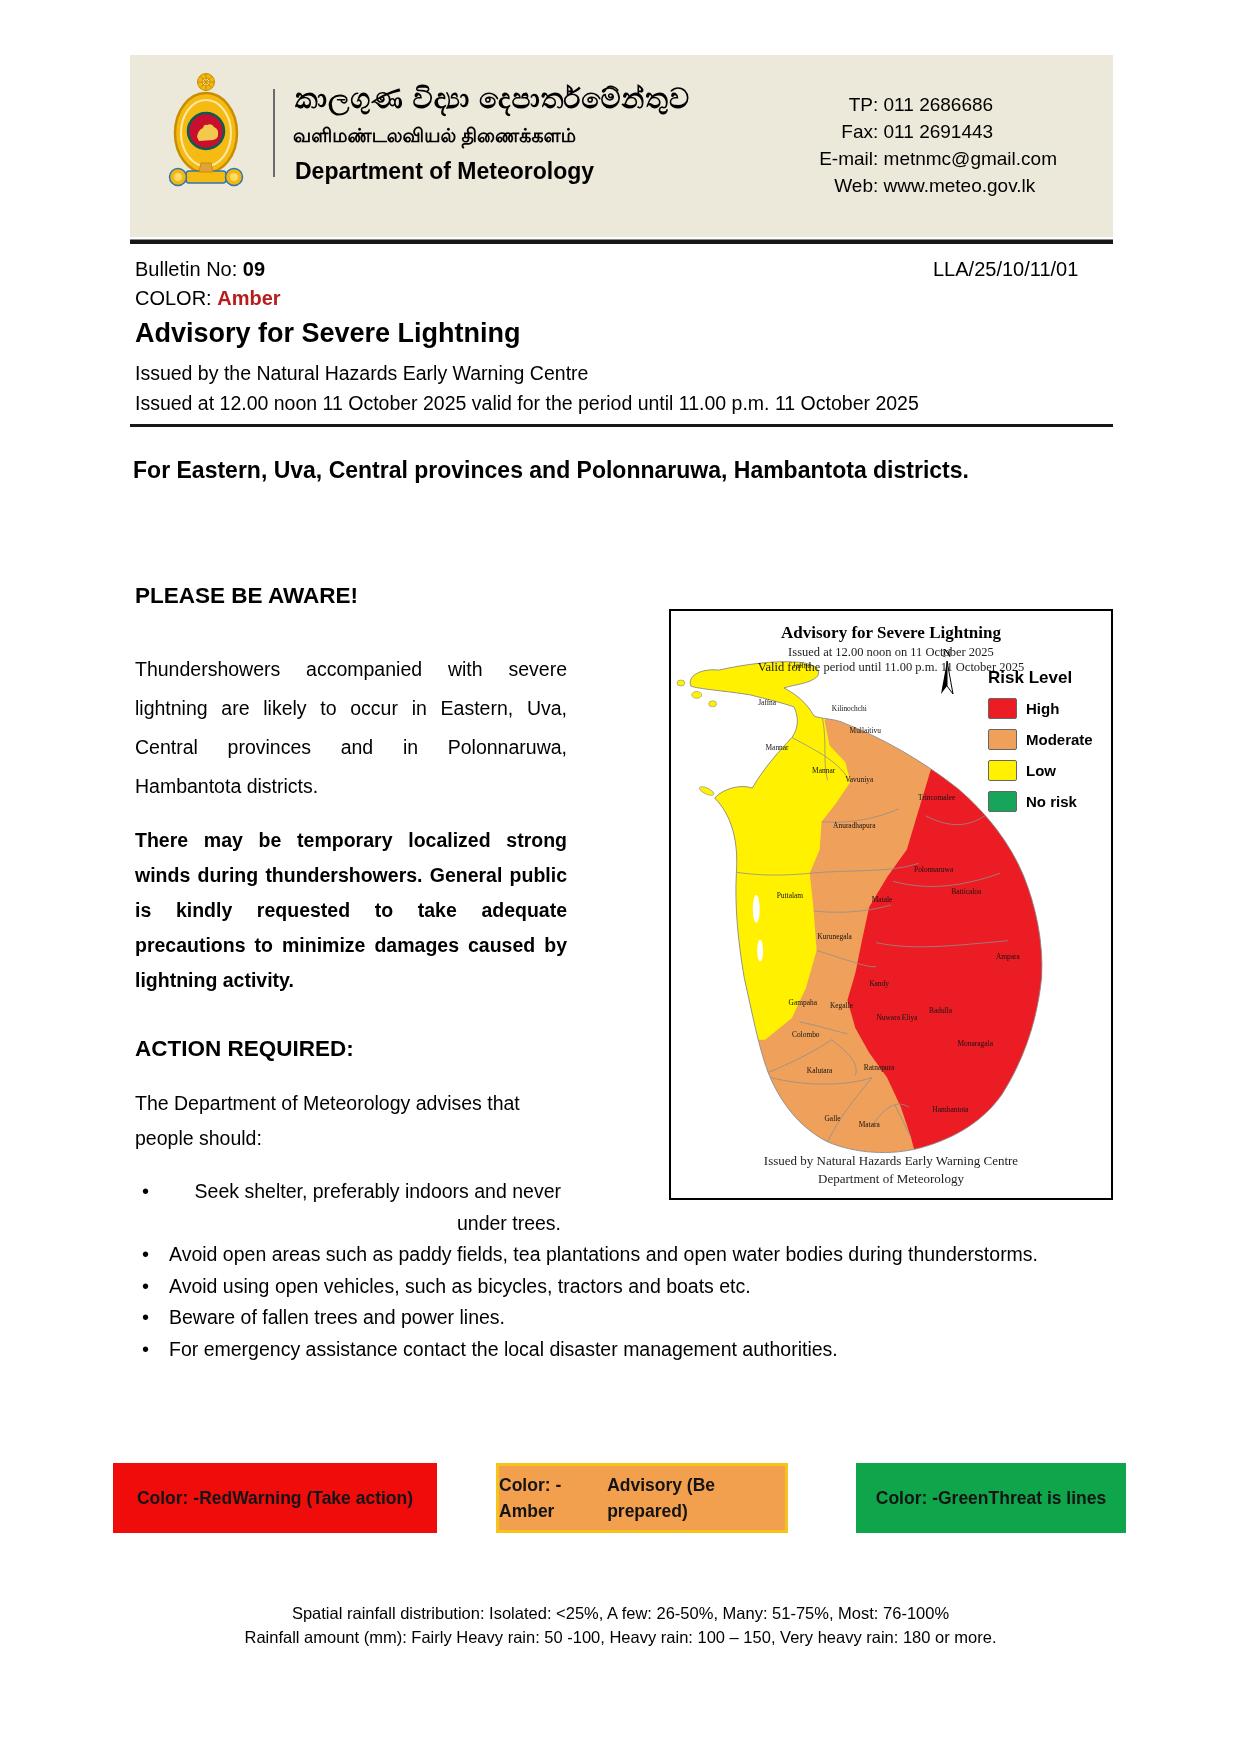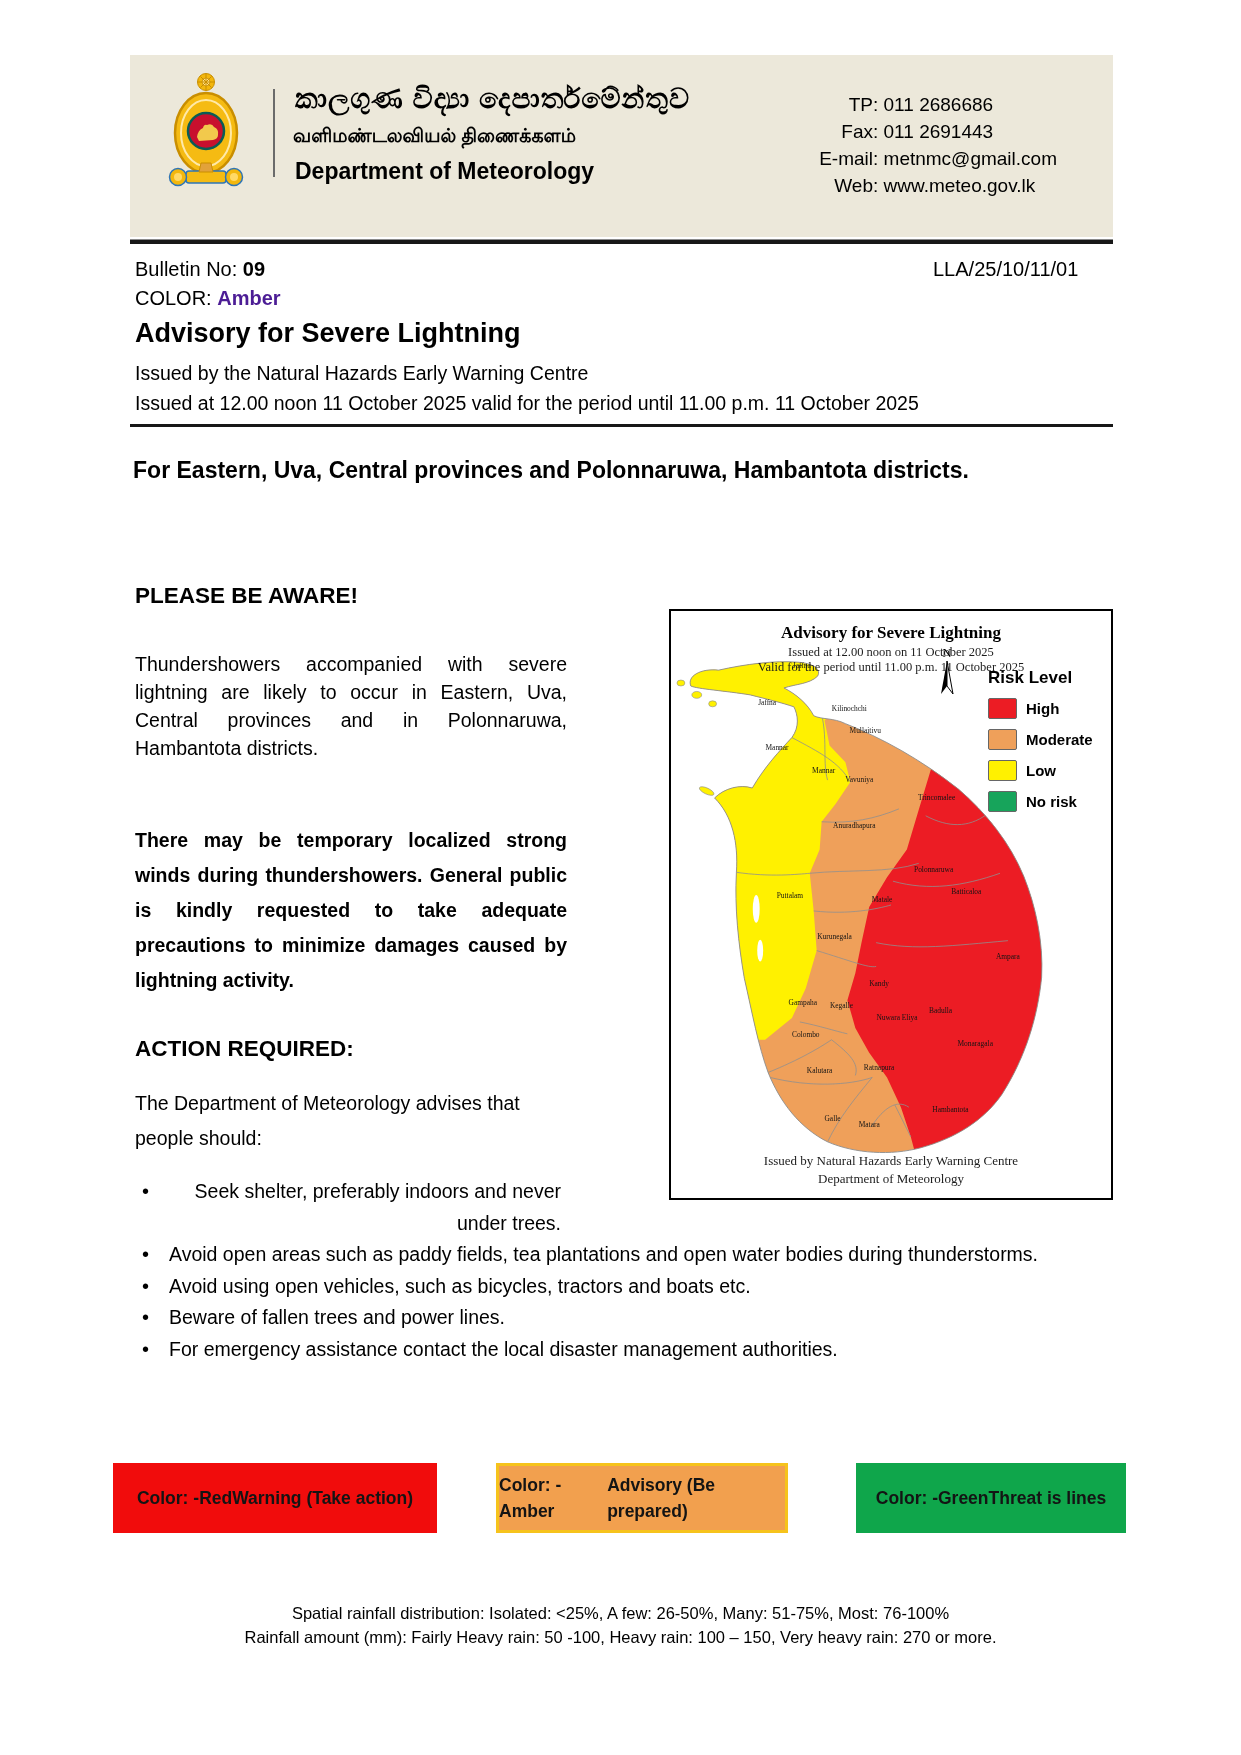--- a/index.html
+++ b/index.html
@@ -18,32 +18,32 @@
   .c-label { width:73px;text-align:right; }
 
   .rule-1 { position:absolute; left:130px; top:239px; width:983px; height:4px; background:#171717; border-top:1px solid #8a8a8a; }
   .rule-2 { position:absolute; left:130px; top:424px; width:983px; height:3px; background:#171717; }
 
   
   .bulletin-no { position:absolute; left:135px; top:258px; font-size:20px; }
   .bulletin-no b { font-weight:bold; }
   .bulletin-ref { position:absolute; left:933px; top:258px; font-size:20px; }
   .color-line { position:absolute; left:135px; top:287px; font-size:20px; }
-  .color-amber { color:#4c1d95; font-weight:bold; }
+  .color-amber { color:#b91c1c; font-weight:bold; }
   .doc-title { position:absolute; left:135px; top:318px; font-size:27px; font-weight:bold; }
   .issued-by { position:absolute; left:135px; top:362px; font-size:19.5px; }
   .validity  { position:absolute; left:135px; top:392px; font-size:19.5px; }
 
   .region-heading { position:absolute; left:130px; top:452px; width:842px; text-align:center;
                     font-size:23px; font-weight:bold; line-height:36px; }
 
   
   .aware-heading  { position:absolute; left:135px; top:583px; font-size:22.5px; font-weight:bold; }
   .aware-para1 { position:absolute; left:135px; top:650px; width:432px; font-size:19.5px;
-                 line-height:28px; text-align:justify; }
+                 line-height:39px; text-align:justify; }
   .aware-para2 { position:absolute; left:135px; top:823px; width:432px; font-size:19.5px;
                  line-height:35px; text-align:justify; font-weight:bold; }
   .action-heading { position:absolute; left:135px; top:1036px; font-size:22.5px; font-weight:bold; }
   .action-intro { position:absolute; left:135px; top:1086px; width:445px; font-size:19.5px; line-height:35px; }
   .action-bullets { position:absolute; left:138px; top:1176px; width:978px; margin:0; padding:0;
                     font-size:19.5px; line-height:31.5px; list-style:none; }
   .action-bullets li { position:relative; padding-left:31px; }
   .action-bullets li::before { content:"\2022"; position:absolute; left:4px; top:0; font-size:20px; }
   .action-bullets li.narrow { max-width:392px;text-align:right; }
 
@@ -270,16 +270,16 @@
         <div>Advisory (Be prepared)</div>
       </div>
       <div class="status-box" style="background: rgb(15, 166, 75); border-color: rgb(15, 166, 75);">
         <div>Color: -Green</div>
         <div>Threat is lines</div>
       </div>
     </div>
 
   <div class="footer">
     <div>Spatial rainfall distribution: Isolated: &lt;25%, A few: 26-50%, Many: 51-75%, Most: 76-100%</div>
-    <div>Rainfall amount (mm): Fairly Heavy rain: 50 -100, Heavy rain: 100 – 150, Very heavy rain: 270 or more.</div>
+    <div>Rainfall amount (mm): Fairly Heavy rain: 50 -100, Heavy rain: 100 – 150, Very heavy rain: 180 or more.</div>
   </div>
 
 </div>
 
 </body></html>

